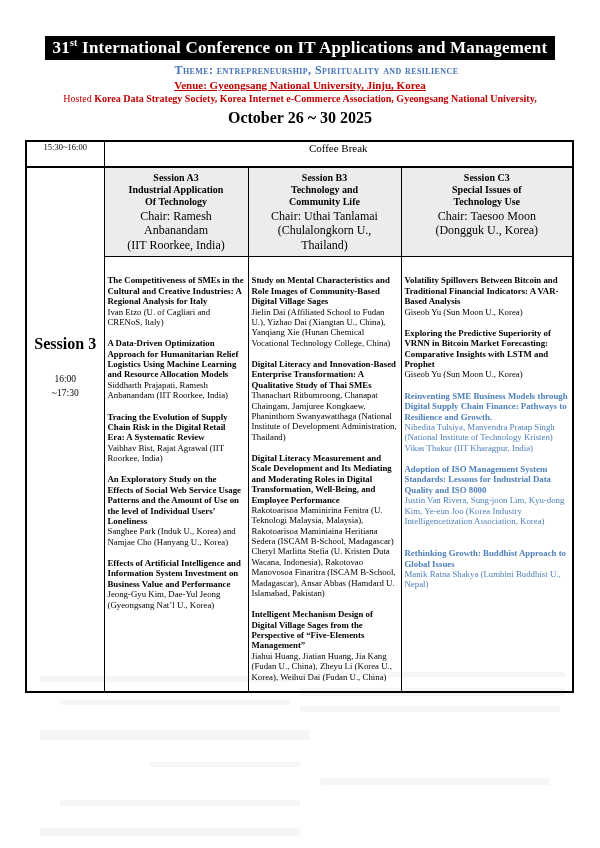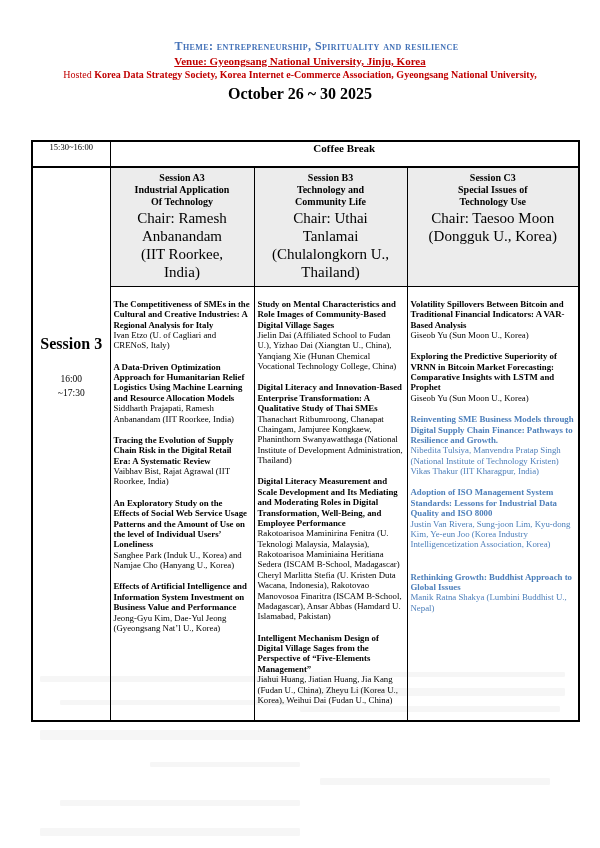--- a/index.html
+++ b/index.html
@@ -59,85 +59,86 @@
   .hosted-line .hosted-orgs{font-weight:bold;}
   .date-line{
     margin-top:3px;
     font-weight:bold;
     font-size:16px;
   }
 
   
   table.schedule{
     position:absolute;
-    left:31px;top:140px;
+    left:25px;top:140px;
     width:547px;
     border-collapse:collapse;
     table-layout:fixed;
     border:2.5px solid #000;
   }
   table.schedule td{
     border:1px solid #000;
     vertical-align:top;
   }
   tr.coffee-row td{border-bottom:2px solid #000;}
   td.time-cell{
     text-align:center;
     vertical-align:middle;
     font-size:8.5px;
     height:26px;
   }
   td.coffee-cell{
     text-align:center;
     vertical-align:middle;
-    font-weight:bold;
+    font-weight:normal;
     font-size:11px;
   }
   td.session-header-cell{
     background:var(--header-bg);
     text-align:center;
     font-size:10px;
     line-height:1.22;
     height:60px;
     padding:4px 16px;
     vertical-align:middle;
   }
   .session-code,.session-title{font-weight:bold;}
-  .session-chair,.session-chair-aff{font-size:15px;font-weight:normal;}
+  .session-chair,.session-chair-aff{font-size:12px;font-weight:normal;}
   td.session3-cell{
     text-align:center;
     vertical-align:top;
     padding-top:165px;
     font-size:9.5px;
     line-height:1.4;
   }
   .session3-name{font-weight:bold;font-size:16px;margin-bottom:18px;}
   td.papers-cell{
     height:435px;
-    padding:12px 3px 4px 3px;
+    padding:18px 3px 4px 3px;
     font-size:8.8px;
     line-height:1.18;
   }
   .paper{margin-bottom:11px;}
   .paper:last-child{margin-bottom:0;}
   .paper.extra-gap{margin-top:22px;}
   .paper-title{font-weight:bold;}
   .paper-authors{font-weight:normal;}
   .paper.highlight .paper-title{color:var(--hl-blue);}
   .paper.highlight .paper-authors{color:var(--hl-blue);}
 
   
   .bleed{position:absolute;background:#6b6b6b;opacity:.05;border-radius:1px;filter:blur(.6px);}
 </style>
 </head>
 <body>
 
 <div class="page">
 
   <div class="doc-header">
+    <div class="title-bar"><span>31</span><sup>st</sup><span> International Conference on IT Applications and Management</span></div>
     <div class="theme-line">Theme: entrepreneurship, Spirituality and resilience</div>
     <div class="venue-line">Venue: Gyeongsang National University, Jinju, Korea</div>
     <div class="hosted-line">
       <span class="hosted-word">Hosted </span><span class="hosted-orgs">Korea Data Strategy Society, Korea Internet e-Commerce Association, Gyeongsang National University,</span><br>
     </div>
     <div class="date-line">October 26 ~ 30 2025</div>
   </div>
 
   <table class="schedule">
     <colgroup>

